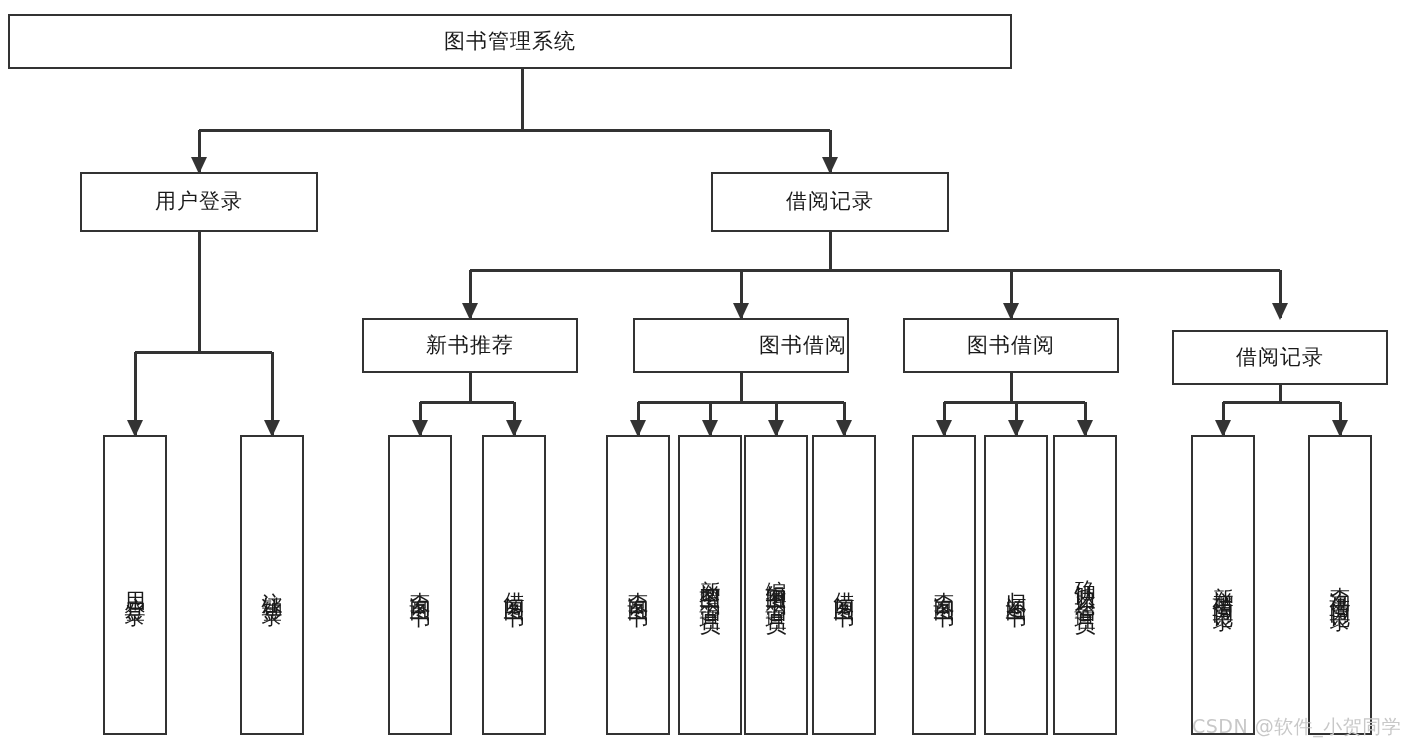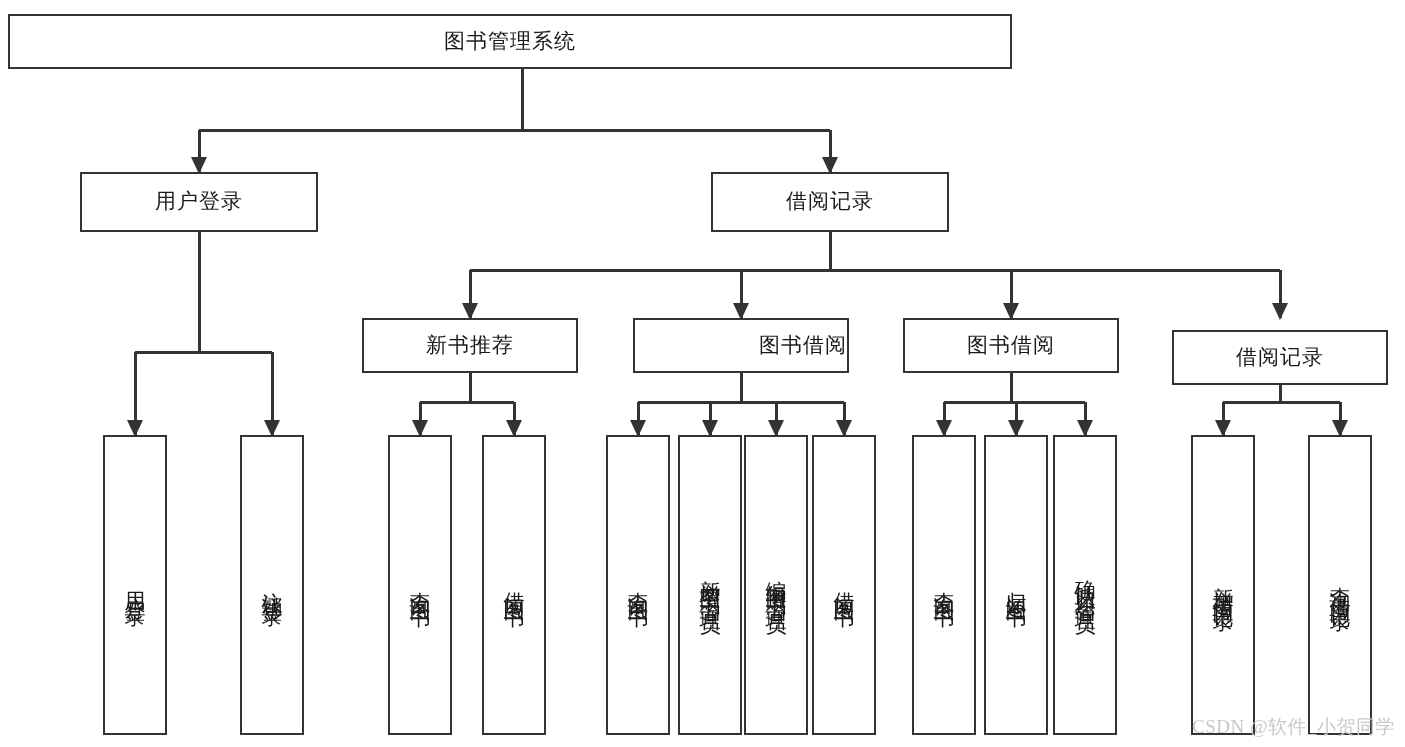--- a/index.html
+++ b/index.html
@@ -69,21 +69,20 @@
     border-top: 17px solid #333333;
   }
 
   
   .watermark {
     position: absolute;
     color: #c8c8c8;
     font-size: 19px;
     white-space: nowrap;
     letter-spacing: 0.5px;
-    font-family: Liberation Serif, serif;
   }
 </style>
 </head>
 <body>
 
 <div id="canvas">
 
   <div id="connector-layer">
       <div class="vline" style="left: 521px; top: 69px; height: 61px;"></div>
       <div class="hline" style="left: 199px; top: 129px; width: 631px;"></div>

